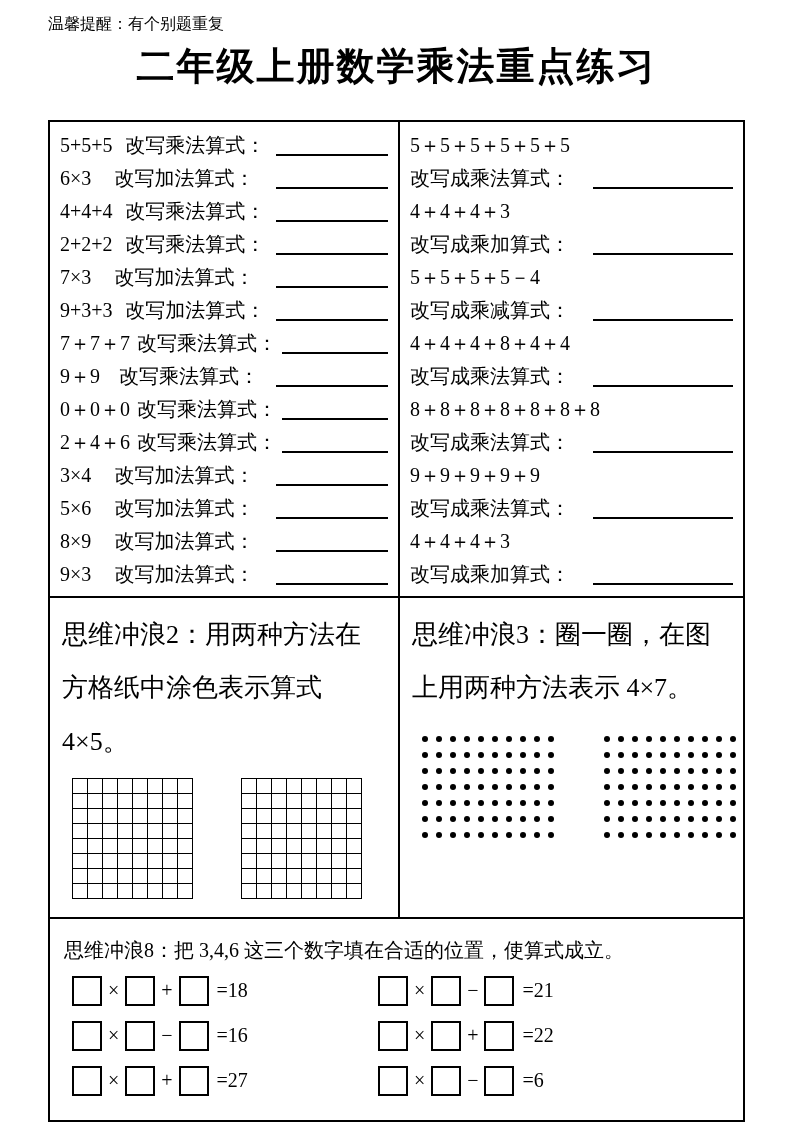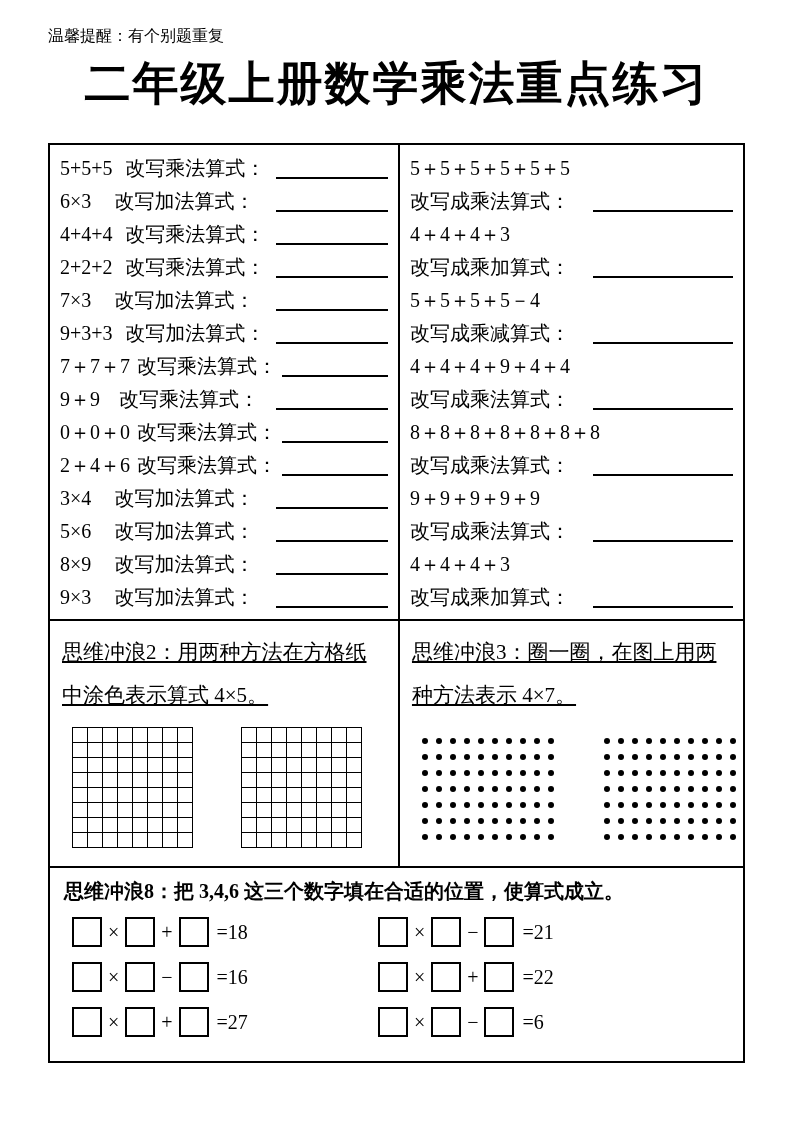--- a/index.html
+++ b/index.html
@@ -2,25 +2,25 @@
 <html><head>
 <meta charset="utf-8">
 <style>
   * { box-sizing: border-box; }
   html, body { margin: 0; padding: 0; background: #fff; }
   body {
     width: 793px; height: 1122px;
     font-family: "Liberation Serif", serif;
     color: #000;
   }
-  .page { width: 793px; height: 814px; padding: 24px 48px 0 48px; }
+  .page { width: 793px; height: 814px; padding: 12px 48px 0 48px; }
   .reminder { font-size: 16px; margin: 2px 0 4px 0; }
   .title {
     text-align: center;
-    font-size: 46px;
+    font-size: 38px;
     font-weight: 900;
     font-family: "DejaVu Sans", sans-serif;
     letter-spacing: 2px;
     margin: 6px 0 28px 0;
   }
   .sheet { border: 2px solid #000; width: 100%; }
 
   
   .sec1 { display: flex; }
   .sec1 .col { padding: 7px 10px 5px 10px; }
@@ -29,31 +29,31 @@
   .q-row { height: 33px; display: flex; align-items: center; font-size: 20px; white-space: nowrap; justify-content: space-between; }
   .expr   { margin-right: 7px; }
   .blank  { display: inline-block; width: 112px; height: 20px; border-bottom: 2px solid #000; margin-left: 5px; }
   .blank-r { width: 140px; }
 
   
   .sec2 { display: flex; border-top: 2px solid #000; }
   .sec2 .cell { padding: 10px 12px 18px 12px; }
   .sec2 .cell.left  { width: 50.5%; border-right: 2px solid #000; }
   .sec2 .cell.right { width: 49.5%; }
-  .cell-title { font-size: 21px; line-height: 2.05; text-decoration: underline; }
+  .cell-title { font-size: 26px; line-height: 2.05; }
   .grids { display: flex; gap: 48px; margin-top: 10px; padding-left: 10px; }
   .sq-grid { border-top: 1px solid #000; border-left: 1px solid #000; display: grid; }
   .sq-cell { border-right: 1px solid #000; border-bottom: 1px solid #000; }
   .dots-row { display: flex; gap: 42px; margin-top: 16px; padding-left: 6px; }
   .dot-grid { display: grid; justify-items: center; align-items: center; }
   .dot { width: 6px; height: 6px; border-radius: 50%; background: #000; }
 
   
   .sec3 { border-top: 2px solid #000; padding: 10px 14px 24px 14px; }
-  .sec3-title { font-weight: bold; font-size: 20px; margin-bottom: 12px; }
+  .sec3-title { font-weight: normal; font-size: 20px; margin-bottom: 12px; margin-top: 8px; }
   .equations { display: flex; }
   .eq-col { display: flex; flex-direction: column; gap: 15px; }
   .eq-col.lcol { width: 46%; padding-left: 8px; }
   .eq-col.rcol { width: 54%; padding-left: 8px; }
   .eq-row { display: flex; align-items: center; font-size: 20px; }
   .eq-box { width: 30px; height: 30px; border: 2px solid #000; background: #fff; display: inline-block; margin: 0 6px; }
   .eq-row > .eq-box:first-child { margin-left: 0; }
   .eq-res { margin-left: 2px; }
 </style>
 </head>
@@ -154,21 +154,21 @@
             <span class="blank blank-r"></span>
           </div>
           <div class="q-row">
             <span class="expr">5＋5＋5＋5－4</span>
           </div>
           <div class="q-row">
             <span class="prompt">改写成乘减算式：</span>
             <span class="blank blank-r"></span>
           </div>
           <div class="q-row">
-            <span class="expr">4＋4＋4＋9＋4＋4</span>
+            <span class="expr">4＋4＋4＋8＋4＋4</span>
           </div>
           <div class="q-row">
             <span class="prompt">改写成乘法算式：</span>
             <span class="blank blank-r"></span>
           </div>
           <div class="q-row">
             <span class="expr">8＋8＋8＋8＋8＋8＋8</span>
           </div>
           <div class="q-row">
             <span class="prompt">改写成乘法算式：</span>

